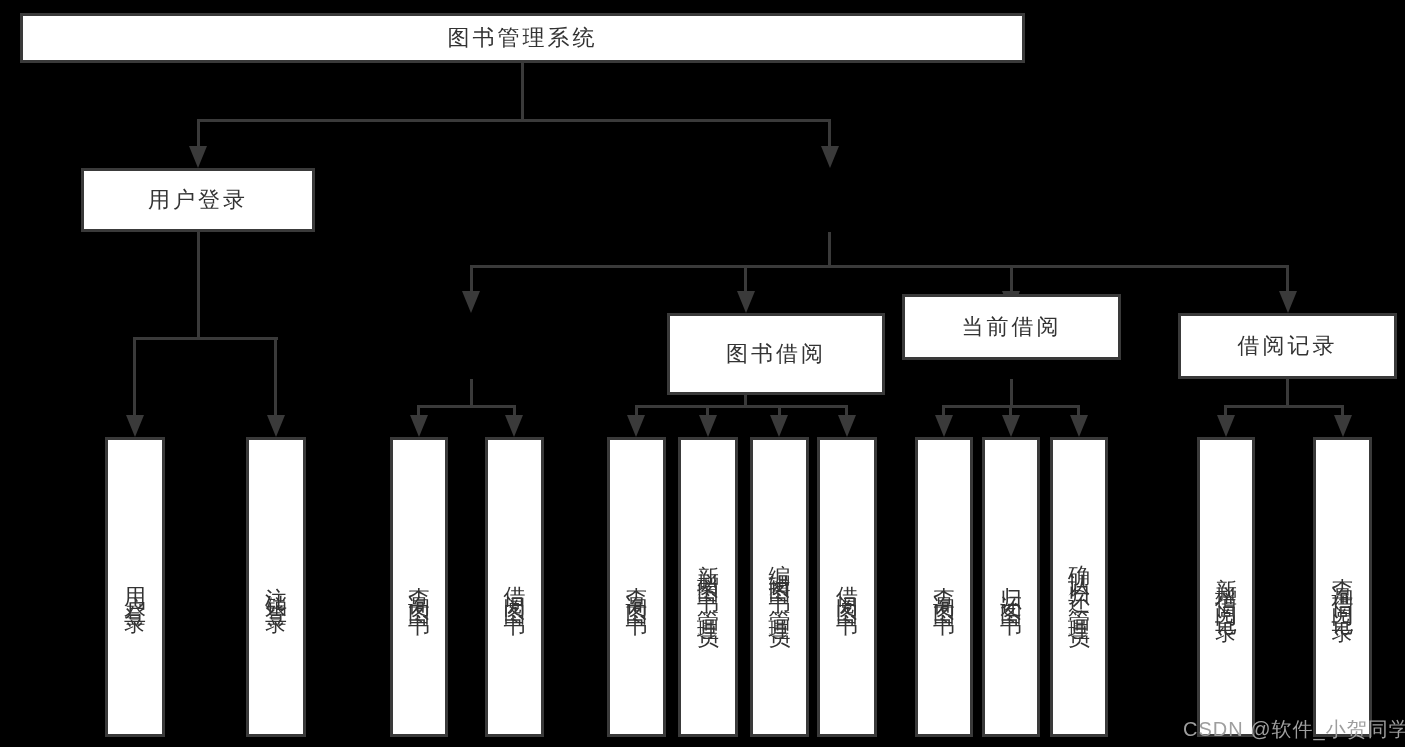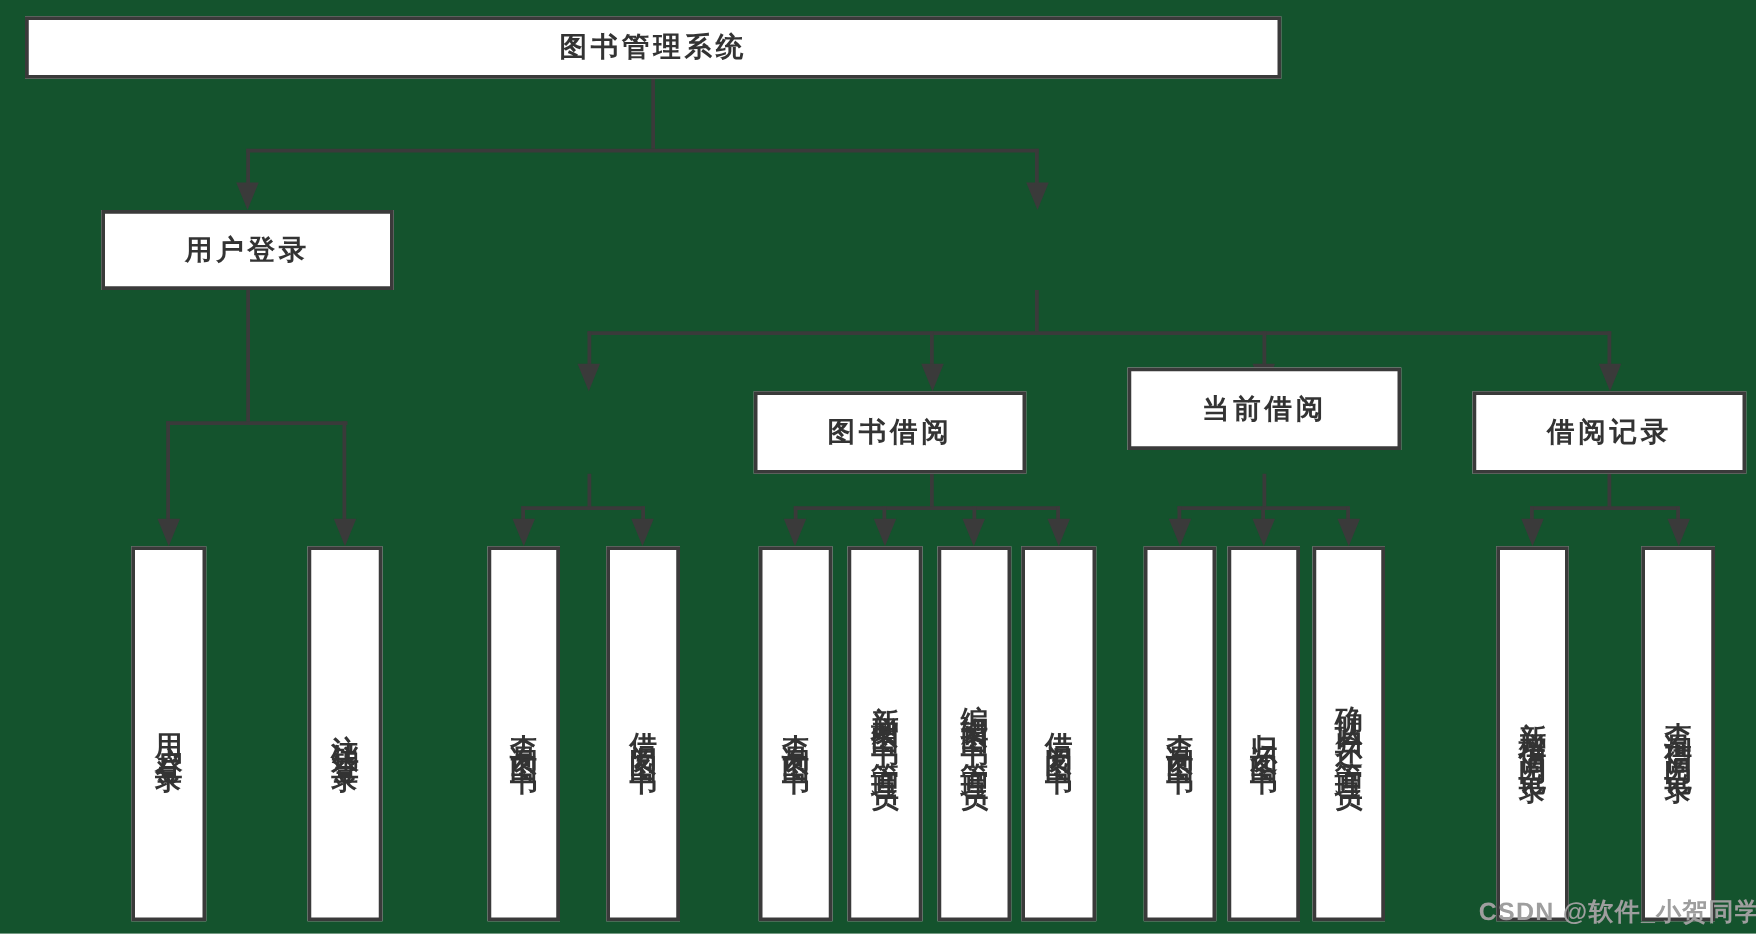--- a/index.html
+++ b/index.html
@@ -7,23 +7,22 @@
     --text: #333333;
     --watermark: #9e9e9e;
     --box-bg: #ffffff;
   }
   html, body { margin: 0; padding: 0; background: #ffffff; }
   body { font-family: "Liberation Sans", "DejaVu Sans", sans-serif; }
   .canvas {
     position: relative;
     width: 1405px;
     height: 747px;
-    background: #14532d;
+    background: #000000;
     overflow: hidden;
-    font-weight: bold;
   }
   .box {
     position: absolute;
     box-sizing: border-box;
     border: 3px solid var(--line);
     background: var(--box-bg);
     color: var(--text);
     font-size: 22px;
     letter-spacing: 3px;
     display: flex;
@@ -121,21 +120,21 @@
   <div class="hline" style="left:1224px;top:405px;width:119px;height:3px"></div>
   <div class="vline" style="left:1224px;top:405px;width:3px;height:14px"></div>
   <div class="arrow" style="left:1217px;top:415px"></div>
   <div class="vline" style="left:1341px;top:405px;width:3px;height:14px"></div>
   <div class="arrow" style="left:1334px;top:415px"></div>
 
   <div class="box" style="left:20px;top:13px;width:1005px;height:50px">图书管理系统</div>
 
   <div class="box" style="left:81px;top:168px;width:234px;height:64px">用户登录</div>
 
-  <div class="box" style="left:603px;top:313px;width:218px;height:66px">图书借阅</div>
+  <div class="box" style="left:667px;top:313px;width:218px;height:82px">图书借阅</div>
   <div class="box" style="left:902px;top:294px;width:219px;height:66px">当前借阅</div>
   <div class="box" style="left:1178px;top:313px;width:219px;height:66px">借阅记录</div>
 
   <div class="box vbox" style="left:105px;top:437px;width:60px;height:300px">用户登录</div>
   <div class="box vbox" style="left:246px;top:437px;width:60px;height:300px">注销登录</div>
 
   <div class="box vbox" style="left:390px;top:437px;width:58px;height:300px">查询图书</div>
   <div class="box vbox" style="left:485px;top:437px;width:59px;height:300px">借阅图书</div>
 
   <div class="box vbox" style="left:607px;top:437px;width:59px;height:300px">查询图书</div>

